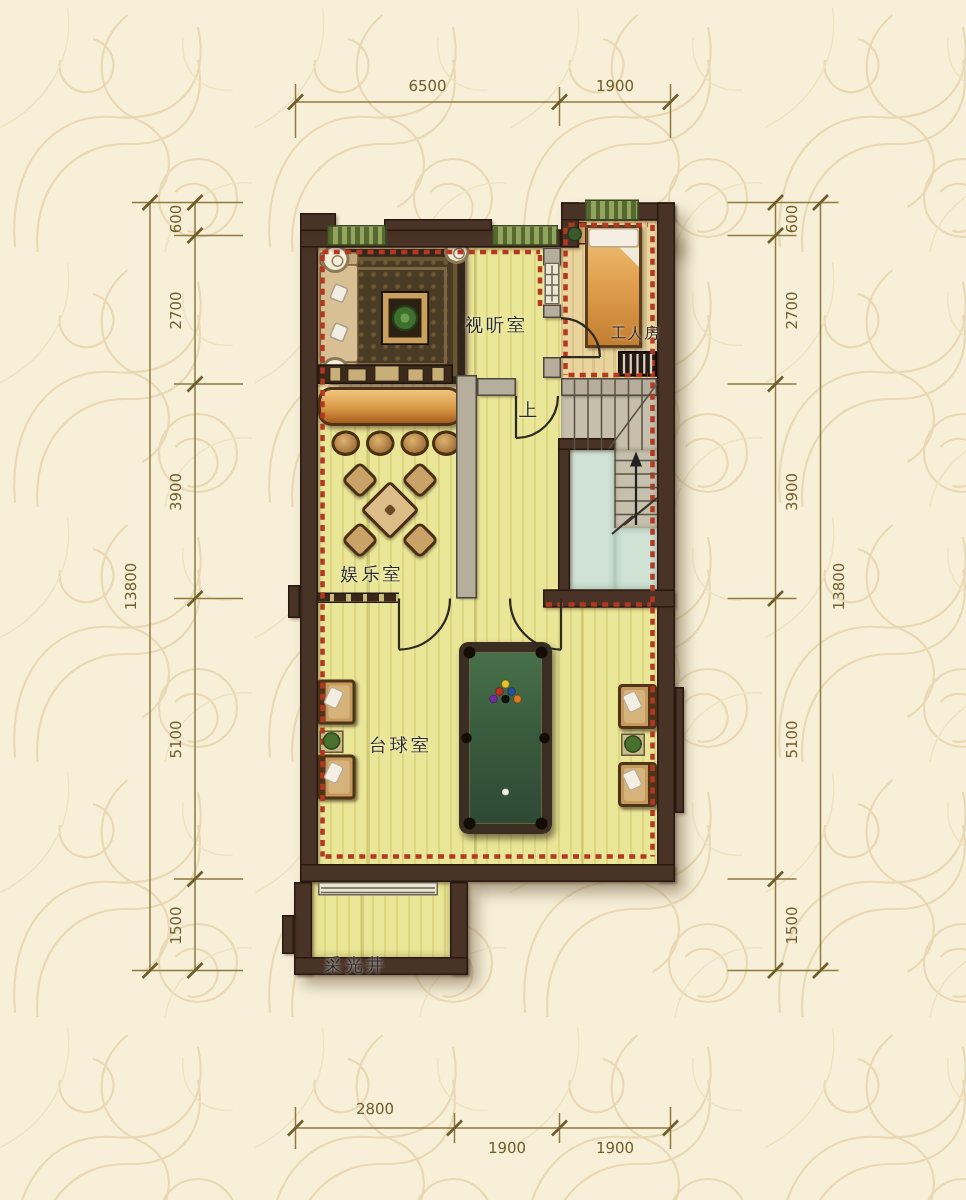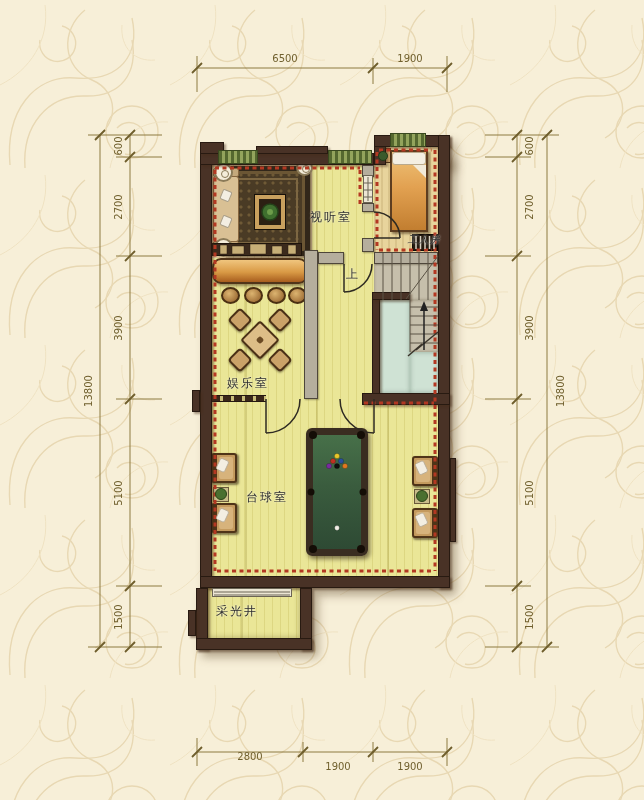--- a/index.html
+++ b/index.html
@@ -291,32 +291,32 @@
         <path d="M192,73 L202,63 M368,73 L378,63 M442,73 L452,63"></path>
         <path d="M192,757 L202,747 M298,757 L308,747 M368,757 L378,747 M442,757 L452,747"></path>
         <path d="M125,140 L135,130 M125,162 L135,152 M125,261 L135,251 M125,404 L135,394 M125,591 L135,581 M125,652 L135,642"></path>
         <path d="M95,140 L105,130 M95,652 L105,642"></path>
         <path d="M512,140 L522,130 M512,162 L522,152 M512,261 L522,251 M512,404 L522,394 M512,591 L522,581 M512,652 L522,642"></path>
         <path d="M542,140 L552,130 M542,652 L552,642"></path>
       </g>
     </svg>
 
     <span class="label" style="left:331px;top:217px;">视听室</span>
-    <span class="label small" style="left:424px;top:240px;font-style:italic;">工人房</span>
+    <span class="label small" style="left:424px;top:222px;">工人房</span>
     <span class="label" style="left:248px;top:383px;">娱乐室</span>
     <span class="label" style="left:267px;top:497px;">台球室</span>
-    <span class="label" style="left:237px;top:611px;">采光井</span>
+    <span class="label" style="left:237px;top:644px;">采光井</span>
     <span class="label" style="left:352px;top:274px;letter-spacing:0;">上</span>
   </div>
 
   <div>
     <span class="dim" style="left:285px;top:58px;">6500</span>
     <span class="dim" style="left:410px;top:58px;">1900</span>
 
-    <span class="dim" style="left:250px;top:756px;">2800</span>
+    <span class="dim" style="left:250px;top:740px;">2800</span>
     <span class="dim" style="left:338px;top:766px;">1900</span>
     <span class="dim" style="left:410px;top:766px;">1900</span>
 
     <span class="dim v" style="left:118px;top:146px;">600</span>
     <span class="dim v" style="left:118px;top:207px;">2700</span>
     <span class="dim v" style="left:118px;top:328px;">3900</span>
     <span class="dim v" style="left:118px;top:493px;">5100</span>
     <span class="dim v" style="left:118px;top:617px;">1500</span>
     <span class="dim v" style="left:88px;top:391px;">13800</span>
 

